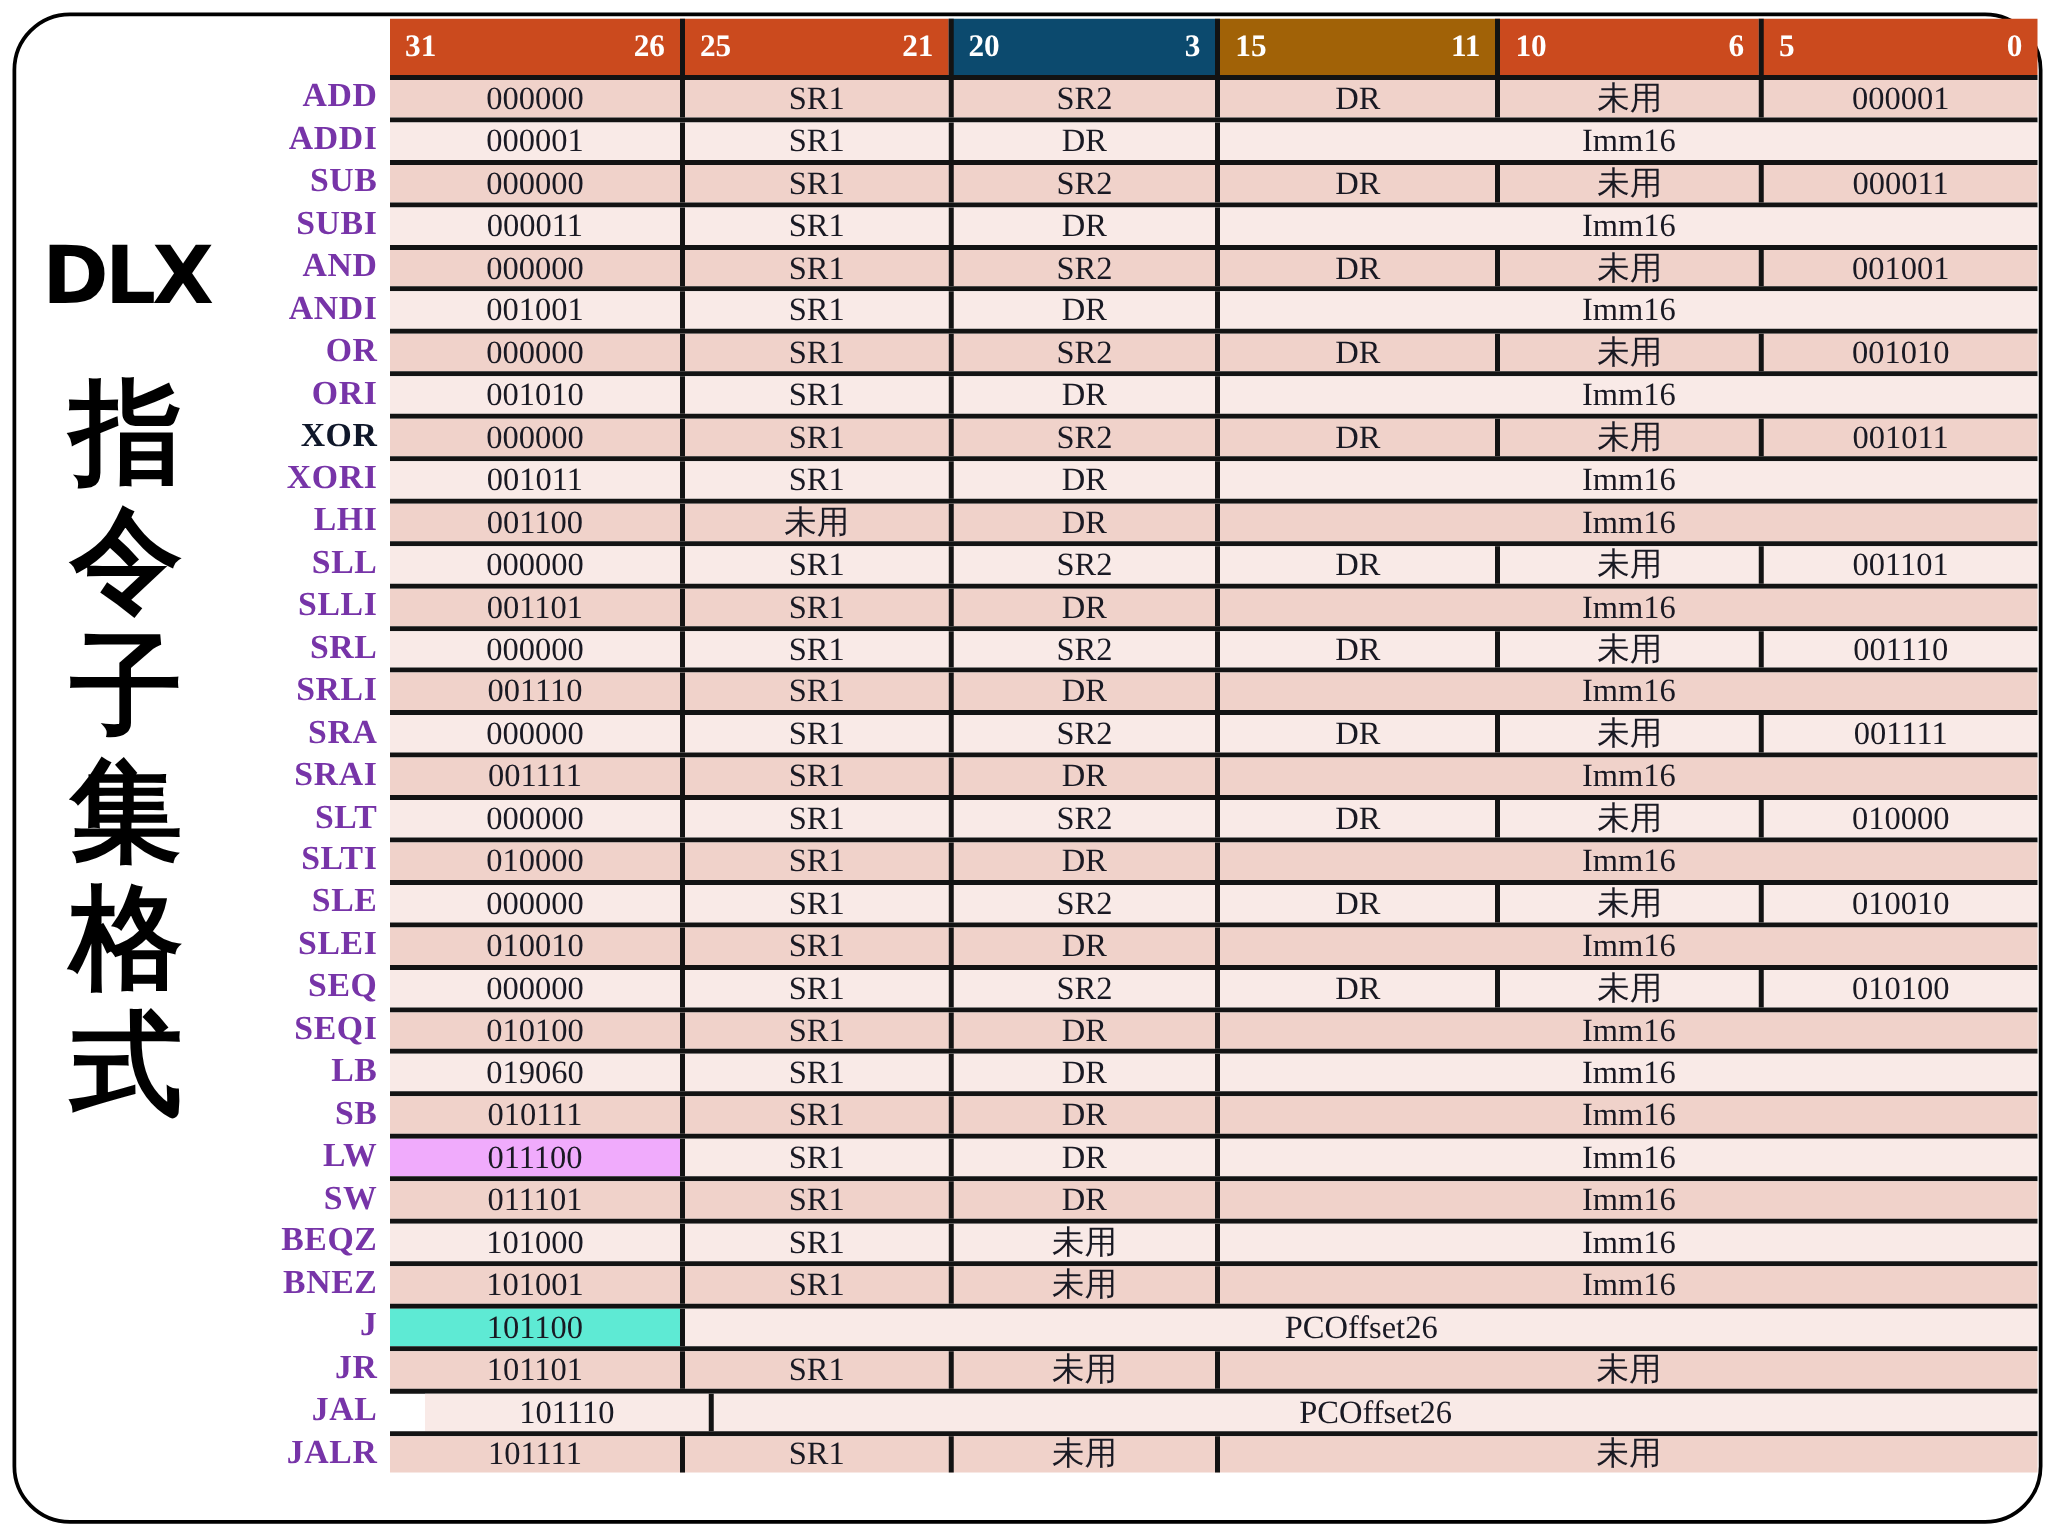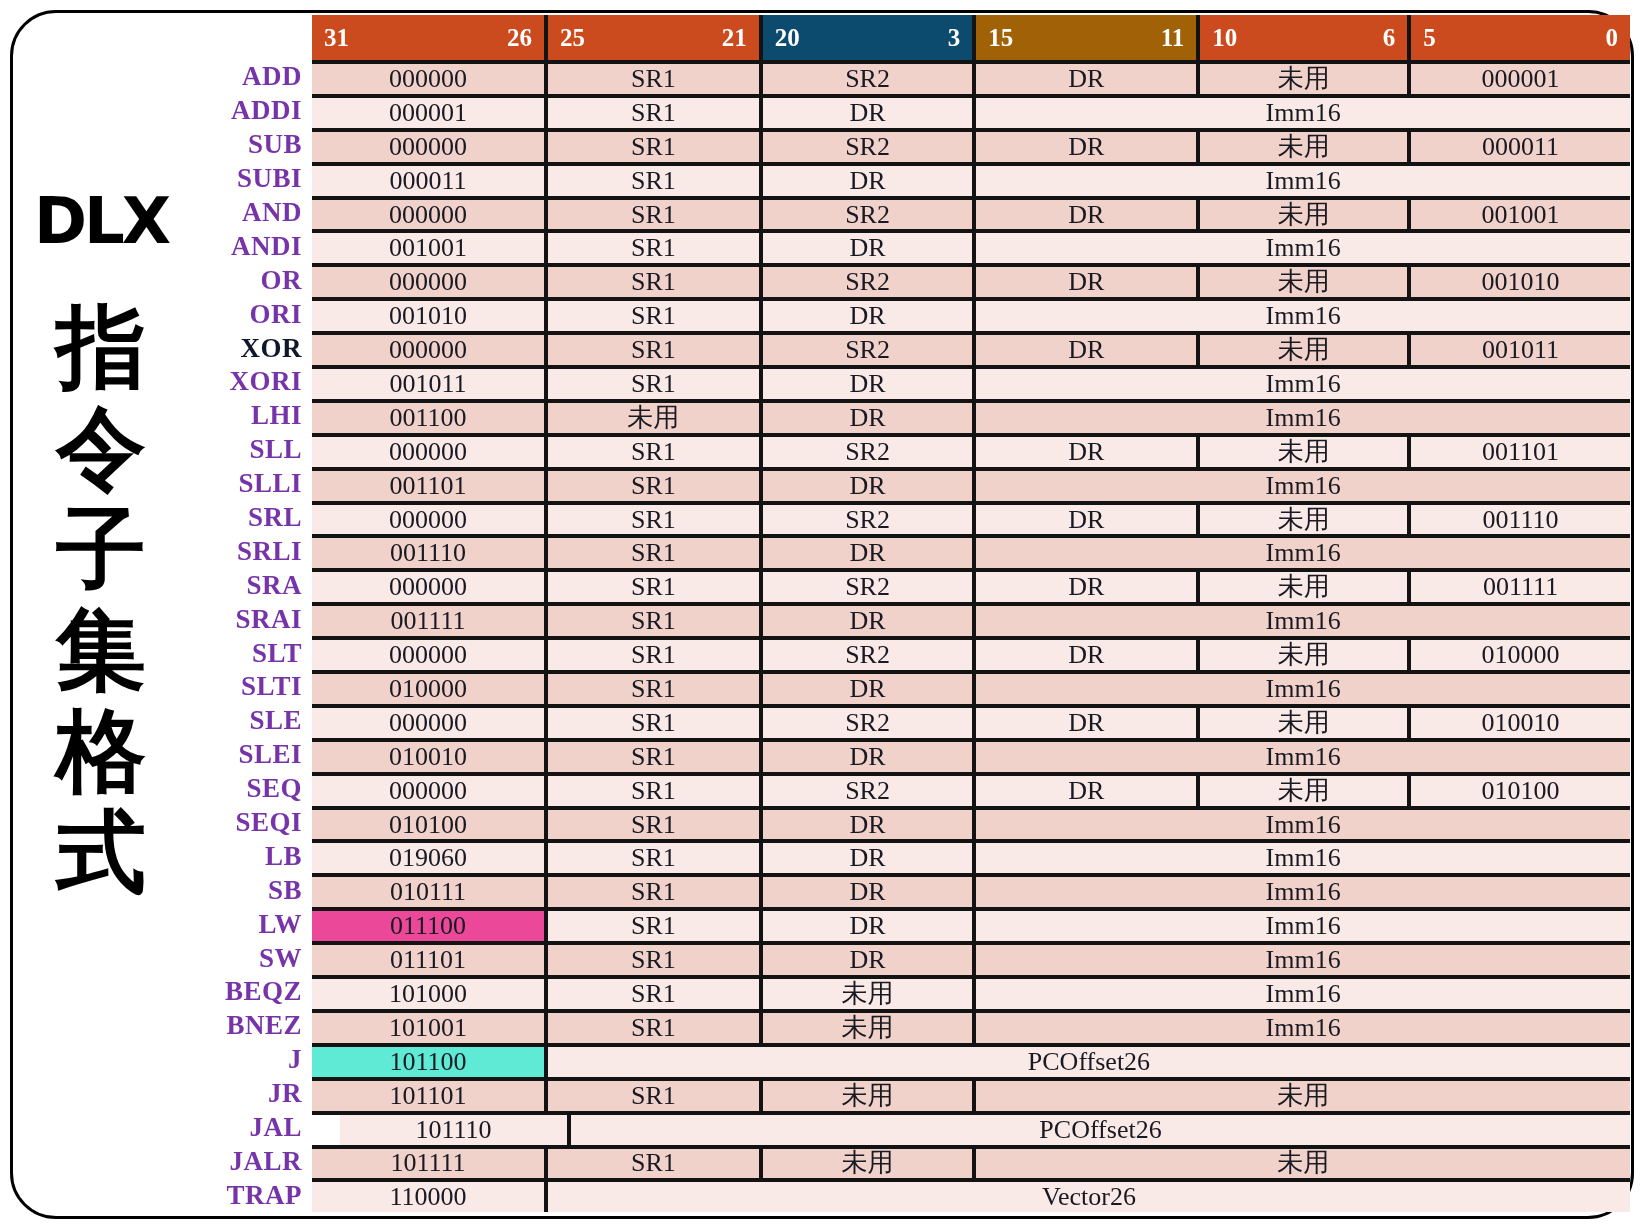--- a/index.html
+++ b/index.html
@@ -343,21 +343,21 @@
         <div class="cells">
           <div class="cell" style="width: 17.6%; background: rgb(240, 210, 202);">010111</div>
           <div class="cell" style="width: 16.3%; background: rgb(240, 210, 202);">SR1</div>
           <div class="cell" style="width: 16.2%; background: rgb(240, 210, 202);">DR</div>
           <div class="cell" style="width: 49.9%; background: rgb(240, 210, 202);">Imm16</div>
         </div>
       </div>
       <div class="row">
         <div class="rlabel" style="color: rgb(119, 52, 168);">LW</div>
         <div class="cells">
-          <div class="cell" style="width: 17.6%; background: #ec4899;">011100</div>
+          <div class="cell" style="width: 17.6%; background: #f0abfc;">011100</div>
           <div class="cell" style="width: 16.3%; background: rgb(249, 234, 231);">SR1</div>
           <div class="cell" style="width: 16.2%; background: rgb(249, 234, 231);">DR</div>
           <div class="cell" style="width: 49.9%; background: rgb(249, 234, 231);">Imm16</div>
         </div>
       </div>
       <div class="row">
         <div class="rlabel" style="color: rgb(119, 52, 168);">SW</div>
         <div class="cells">
           <div class="cell" style="width: 17.6%; background: rgb(240, 210, 202);">011101</div>
           <div class="cell" style="width: 16.3%; background: rgb(240, 210, 202);">SR1</div>
@@ -406,23 +406,16 @@
           <div class="cell" style="width: 82.4%; background: rgb(249, 234, 231);">PCOffset26</div>
         </div>
       </div>
       <div class="row">
         <div class="rlabel" style="color: rgb(119, 52, 168);">JALR</div>
         <div class="cells">
           <div class="cell" style="width: 17.6%; background: rgb(240, 210, 202);">101111</div>
           <div class="cell" style="width: 16.3%; background: rgb(240, 210, 202);">SR1</div>
           <div class="cell" style="width: 16.2%; background: rgb(240, 210, 202);">未用</div>
           <div class="cell" style="width: 49.9%; background: rgb(240, 210, 202);">未用</div>
-        </div>
-      </div>
-      <div class="row">
-        <div class="rlabel" style="color: rgb(119, 52, 168);">TRAP</div>
-        <div class="cells">
-          <div class="cell" style="width: 17.6%; background: rgb(249, 234, 231);">110000</div>
-          <div class="cell" style="width: 82.4%; background: rgb(249, 234, 231);">Vector26</div>
         </div>
       </div>
     </div>
 </div>
 
 </body></html>

